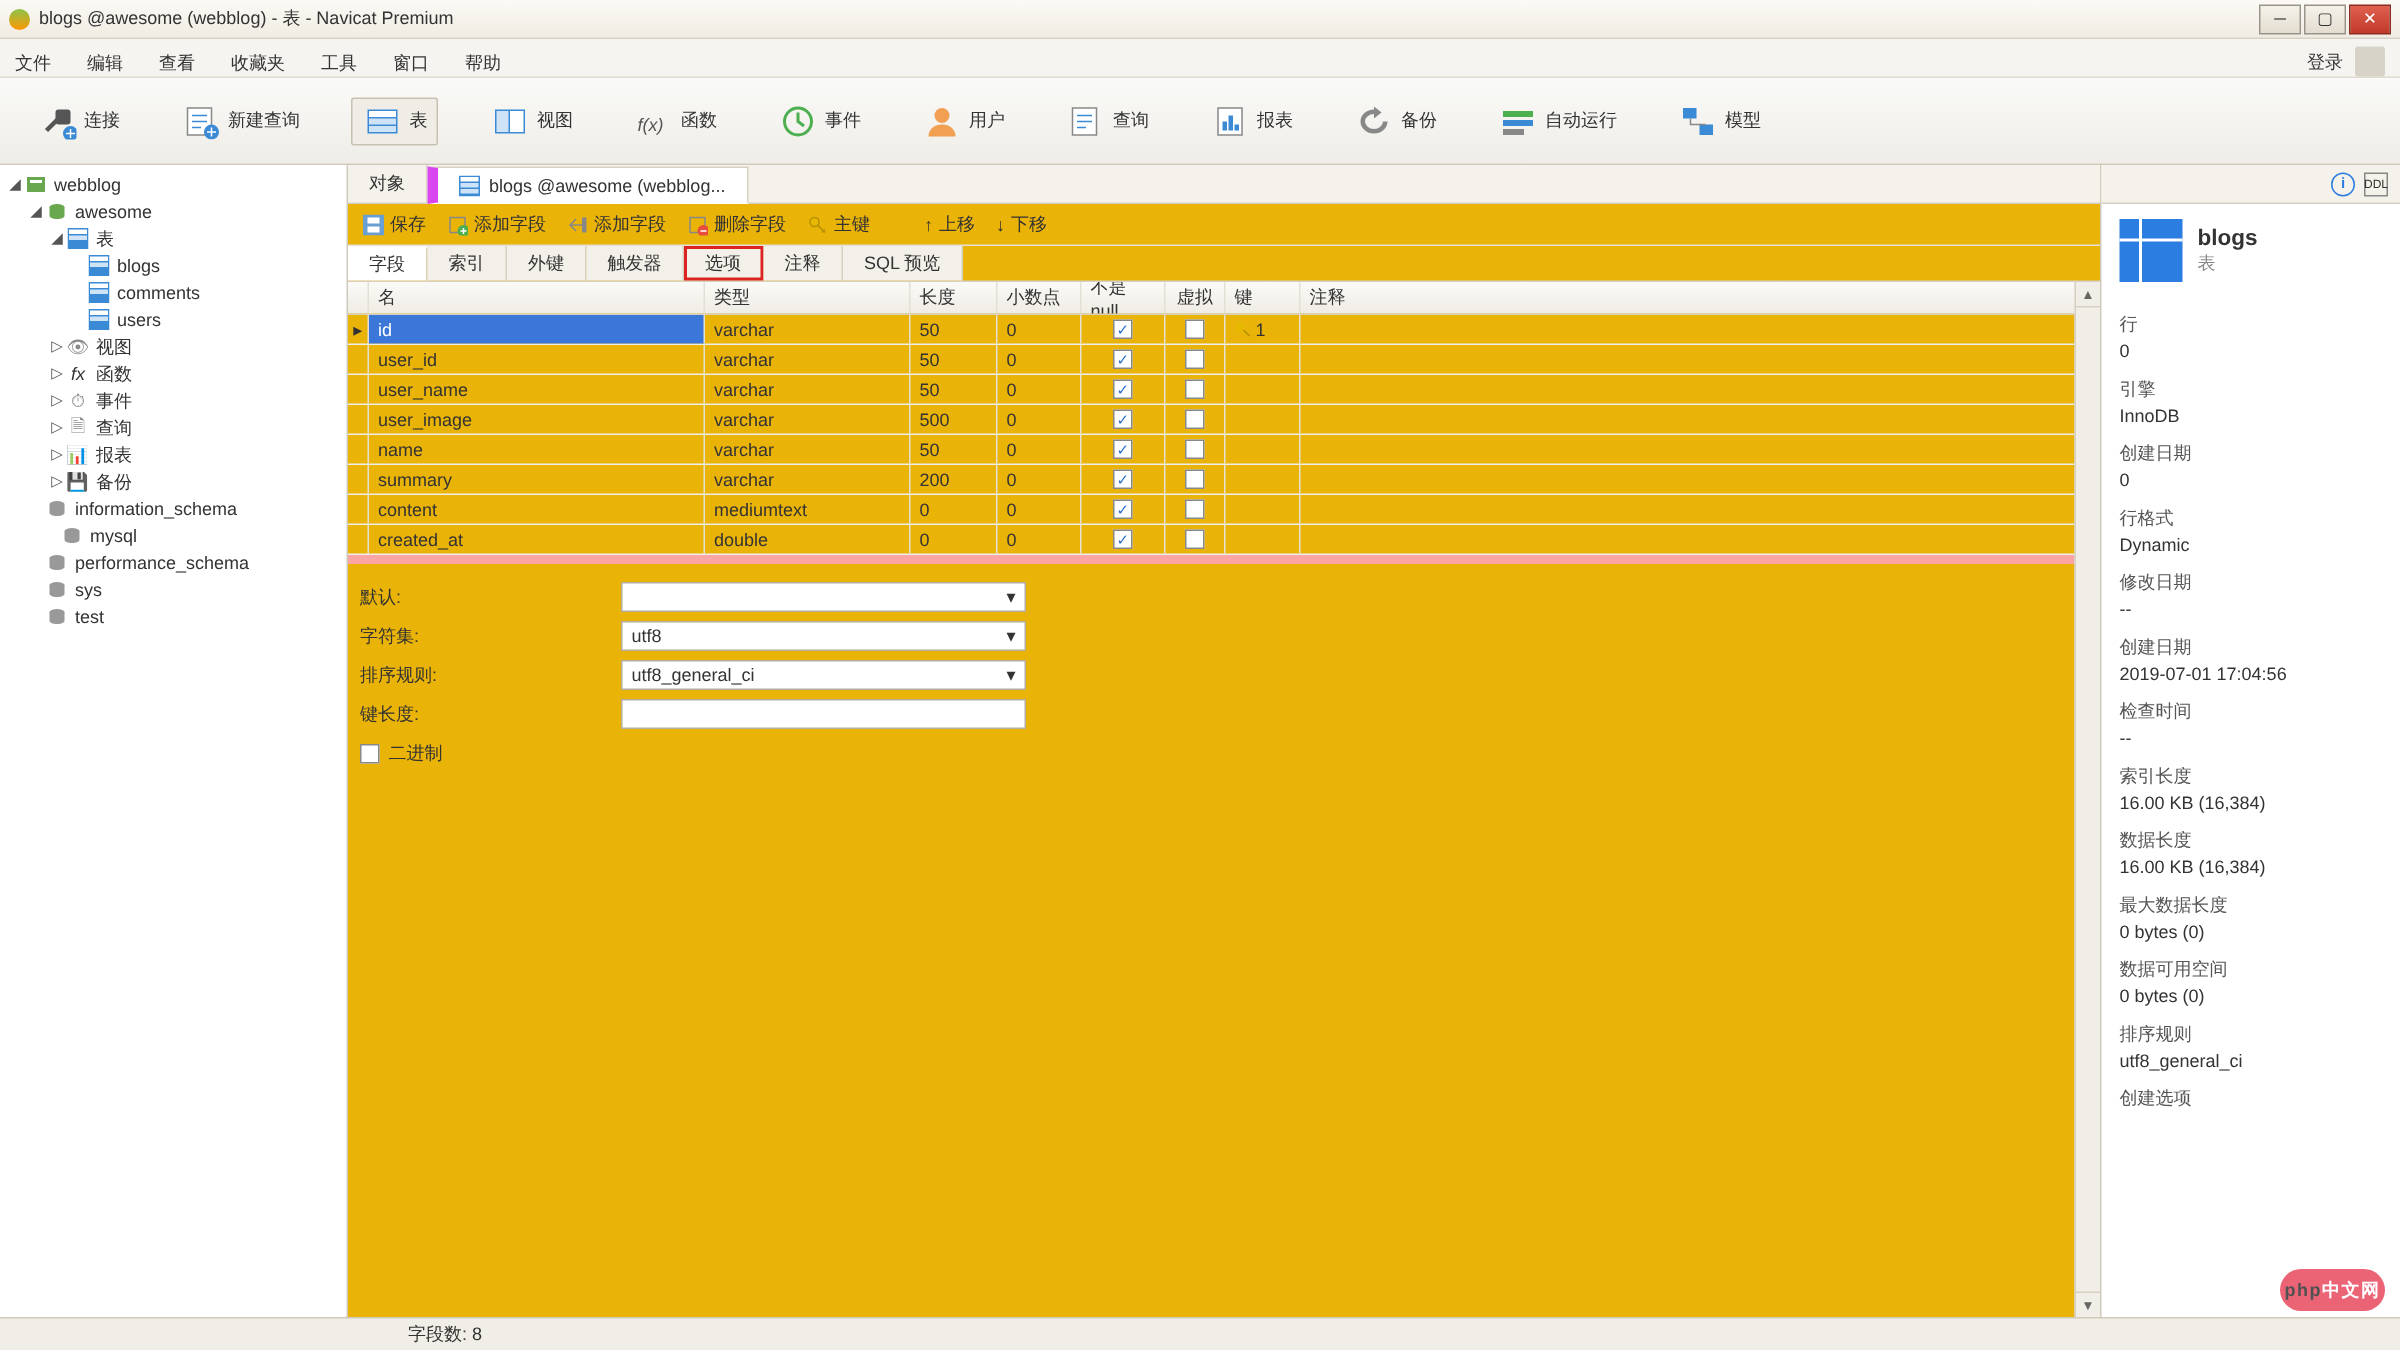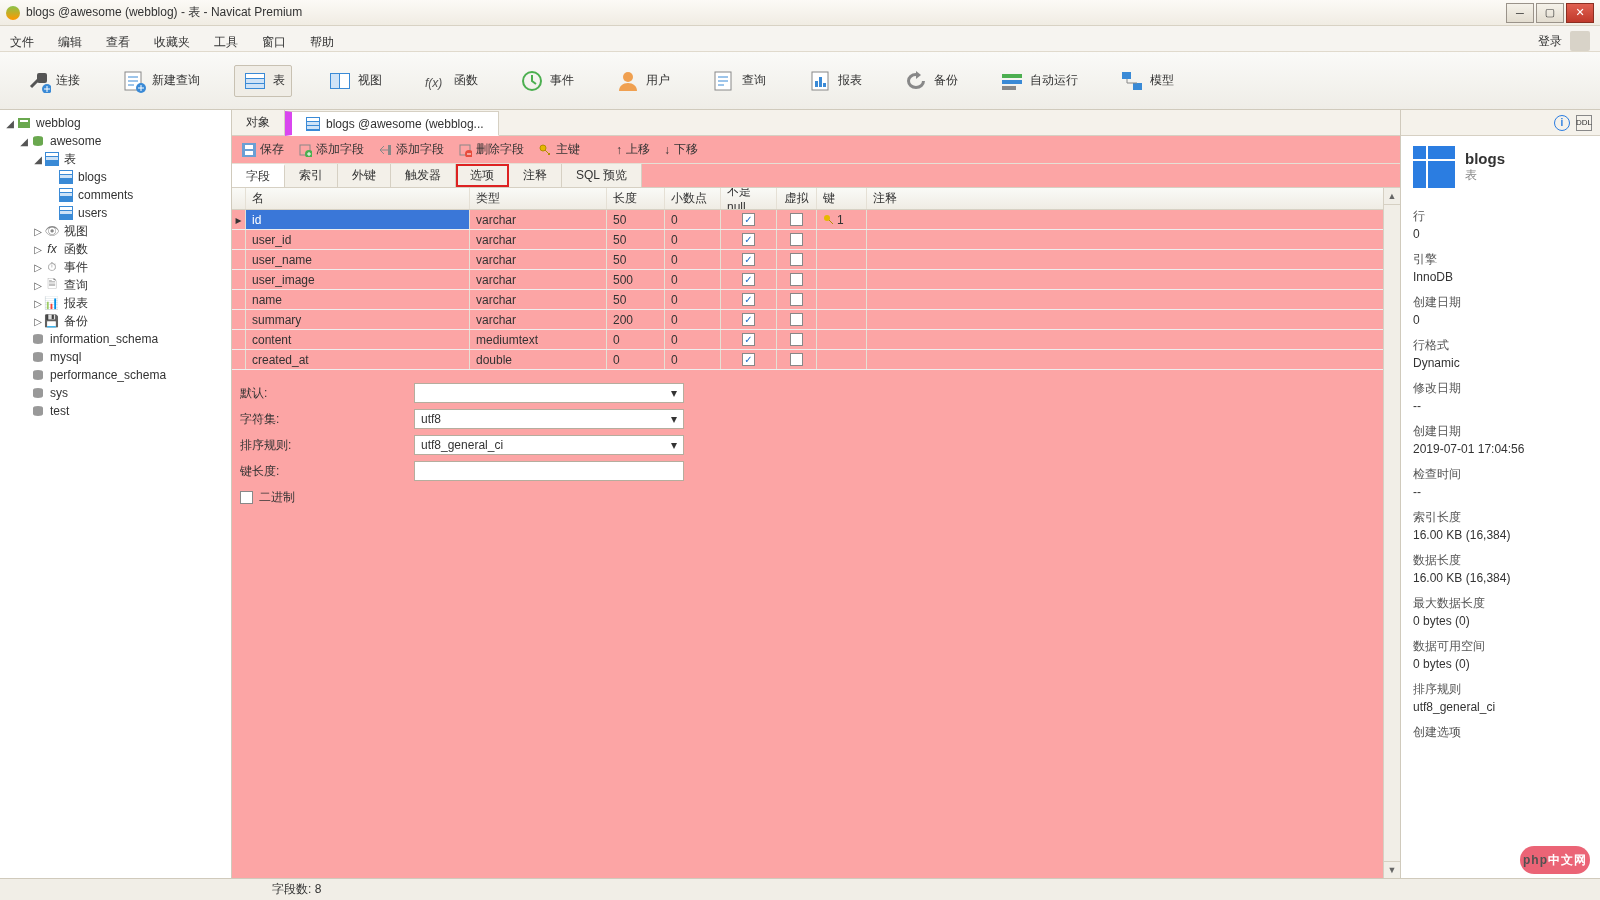--- a/index.html
+++ b/index.html
@@ -16,21 +16,21 @@
 .avatar{width:20px;height:20px;background:#d8d3c8;border-radius:2px;}
 .toolbar{height:58px;background:linear-gradient(#fafaf8,#efede7);border-bottom:1px solid #d0cabc;display:flex;align-items:center;padding:0 18px;gap:28px;}
 .tbtn{display:flex;align-items:center;gap:4px;cursor:default;padding:2px 6px;}
 .tbtn.active{background:#f0ede6;border:1px solid #c8c1b2;border-radius:2px;}
 .tbtn .ticon{width:28px;height:26px;display:flex;align-items:center;justify-content:center;}
 .body{display:flex;height:calc(900px - 26px - 26px - 58px - 22px);}
 .sidebar{width:232px;background:#fff;border-right:1px solid #d0cabc;padding-top:4px;overflow:auto;}
 .tree-row{display:flex;align-items:center;height:18px;padding-left:4px;cursor:default;}
 .tree-row .exp{width:12px;text-align:center;color:#555;font-size:10px;}
 .tree-row .ticon2{width:16px;margin-right:4px;display:flex;align-items:center;justify-content:center;}
-.central{flex:1;display:flex;flex-direction:column;background:#fca5a5;}
+.central{flex:1;display:flex;flex-direction:column;background:#eab308;}
 .tabstrip{height:26px;background:#f5f2eb;border-bottom:1px solid #d6d0c3;display:flex;align-items:flex-end;}
 .ctab{height:25px;padding:0 14px;display:flex;align-items:center;gap:6px;border-right:1px solid #d6d0c3;}
 .ctab.active{background:#fff;border-top:1px solid #d6d0c3;border-left:7px solid #d946ef;border-bottom:1px solid #fff;margin-bottom:-1px;}
 .actionbar{height:28px;display:flex;align-items:center;gap:14px;padding:0 10px;border-bottom:1px solid #e5e0d5;}
 .actionbar .abtn{display:flex;align-items:center;gap:4px;cursor:default;}
 .subtabs{height:24px;display:flex;border-bottom:1px solid #d6d0c3;}
 .stab{padding:0 14px;display:flex;align-items:center;border-right:1px solid #d6d0c3;background:#f3f0e9;cursor:default;}
 .stab.active{background:#fff;border-top:2px solid #fff;}
 .stab.highlighted{outline:2px solid #d22; outline-offset:-2px;}
 .gridwrap{flex:1;display:flex;flex-direction:column;overflow:hidden;position:relative;}
@@ -42,21 +42,21 @@
 .col-ptr{width:14px;justify-content:center;}
 .col-name{width:224px;}
 .col-type{width:137px;}
 .col-len{width:58px;}
 .col-dec{width:56px;}
 .col-null{width:56px;justify-content:center;}
 .col-virt{width:40px;justify-content:center;}
 .col-key{width:50px;}
 .col-comm{flex:1;}
 .chk{width:13px;height:13px;border:1px solid #888;background:#fff;display:inline-flex;align-items:center;justify-content:center;font-size:10px;color:#2a6fc9;}
-.lower{border-top:1px solid #fca5a5;padding:10px 8px;flex:0 0 auto;}
+.lower{border-top:6px solid #fca5a5;padding:10px 8px;flex:0 0 auto;}
 .frow{display:flex;align-items:center;height:24px;margin-bottom:2px;}
 .frow label{width:174px;}
 .frow .sel{width:270px;height:20px;border:1px solid #b5ad9e;background:#fff;display:flex;align-items:center;padding:0 6px;justify-content:space-between;}
 .scrollbar{width:17px;background:#f1eee7;border-left:1px solid #d6d0c3;position:absolute;right:0;top:0;bottom:0;}
 .scrollbar .arrow{height:17px;border-bottom:1px solid #d6d0c3;display:flex;align-items:center;justify-content:center;font-size:9px;color:#666;}
 .scrollbar .arrow.bot{position:absolute;bottom:0;left:0;right:0;border-top:1px solid #d6d0c3;border-bottom:none;}
 .right-panel{width:200px;border-left:1px solid #d0cabc;background:#fff;display:flex;flex-direction:column;}
 .rp-top{height:26px;background:#f5f2eb;border-bottom:1px solid #d6d0c3;display:flex;align-items:center;justify-content:flex-end;gap:6px;padding:0 8px;}
 .rp-head{display:flex;align-items:center;gap:10px;padding:10px 12px 6px 12px;}
 .rp-icon{width:42px;height:42px;background:#2b7de1;position:relative;}
@@ -329,21 +329,21 @@
       <div class="tree-row" style="padding-left:18px">
         <span class="exp"></span>
         <span class="ticon2">
           <svg width="14" height="14">
             <ellipse cx="7" cy="4" rx="5" ry="2" fill="#999"></ellipse>
             <path d="M2 4v6c0 1 2 2 5 2s5-1 5-2V4" fill="#999"></path>
           </svg>
         </span>
         <span>information_schema</span>
       </div>
-      <div class="tree-row" style="padding-left:18px">
+      <div class="tree-row" style="padding-left:28px">
         <span class="exp"></span>
         <span class="ticon2">
           <svg width="14" height="14">
             <ellipse cx="7" cy="4" rx="5" ry="2" fill="#999"></ellipse>
             <path d="M2 4v6c0 1 2 2 5 2s5-1 5-2V4" fill="#999"></path>
           </svg>
         </span>
         <span>mysql</span>
       </div>
       <div class="tree-row" style="padding-left:18px">

